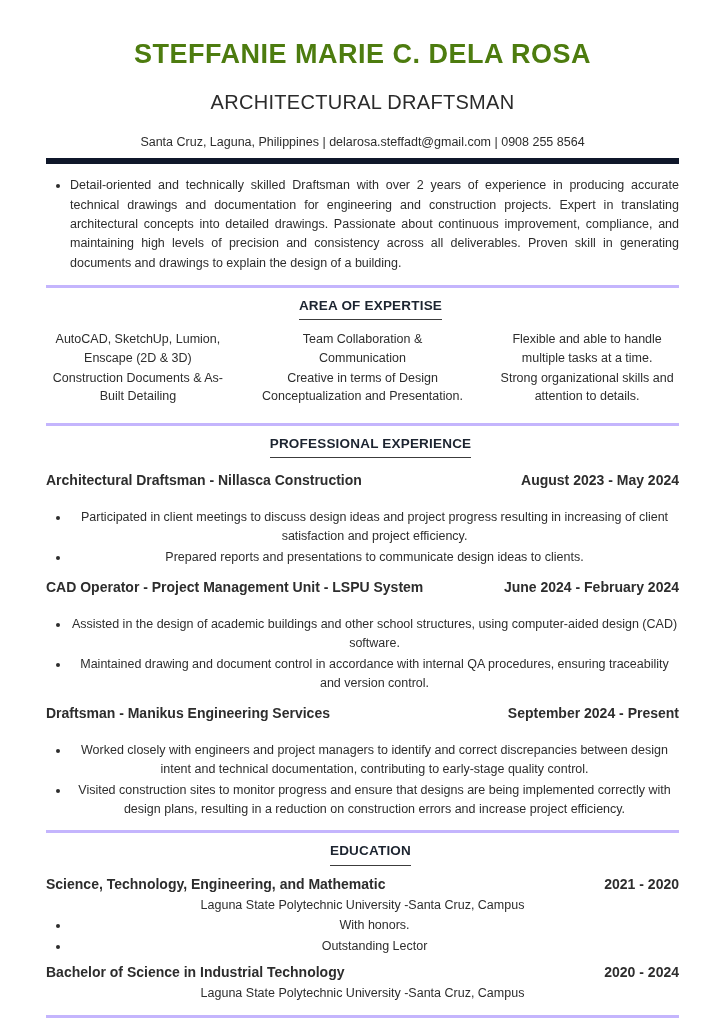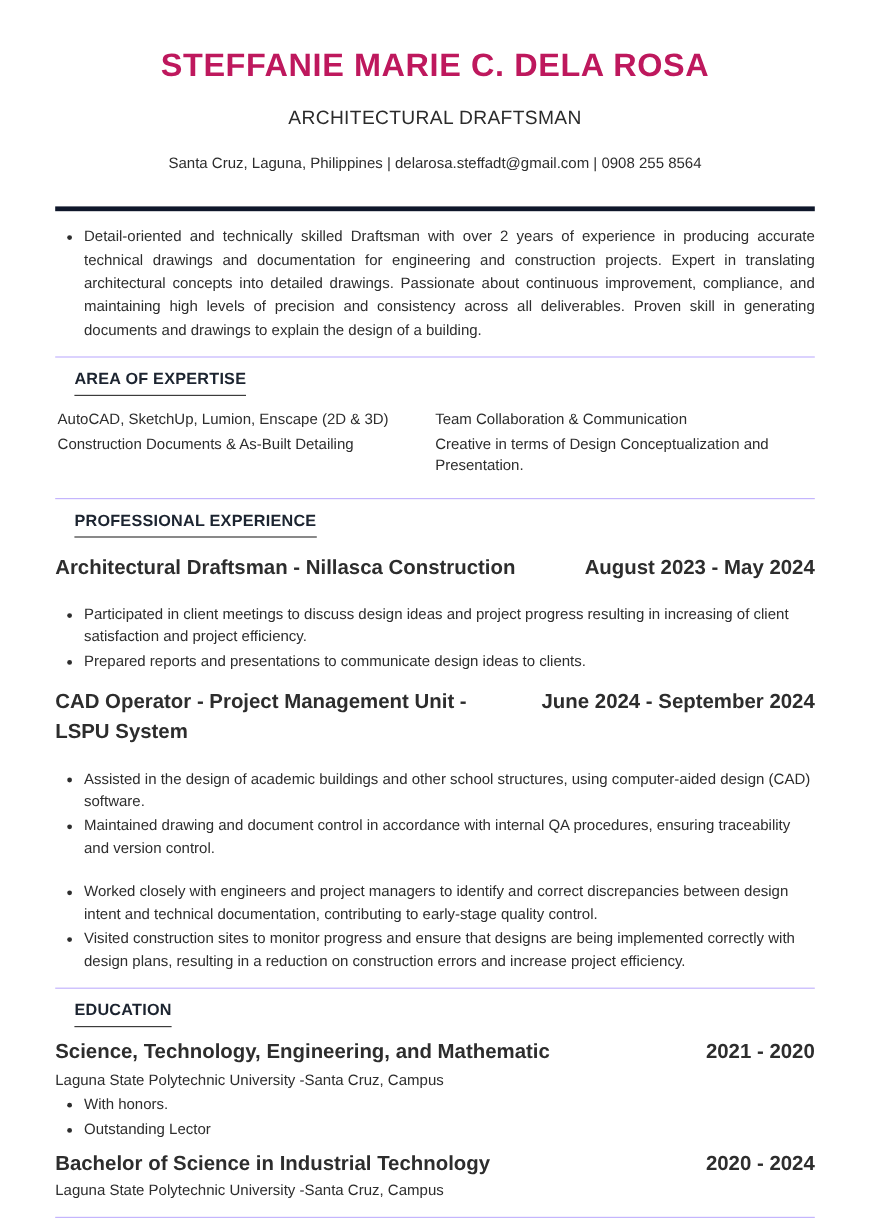--- a/index.html
+++ b/index.html
@@ -2,39 +2,39 @@
 <html><head>
 <meta charset="utf-8">
 <style>
   * { margin:0; padding:0; box-sizing:border-box; }
   html,body { background:#e9e9e9; }
   .page {
     width:725px; min-height:1024px; margin:0 auto; background:#ffffff;
     padding:34px 46px 24px; font-family:"Liberation Sans","DejaVu Sans",sans-serif;
     color:#2d2d2d; font-size:12.5px; line-height:1.5;
   }
-  .name { text-align:center; font-size:27px; font-weight:700; letter-spacing:.5px; color:#be185d; }
-  .role { text-align:center; font-size:16px; margin-top:12px; letter-spacing:.3px; color:#2b2b2b; }
-  .contact { text-align:center; font-size:12.5px; margin-top:16px; padding-bottom:27px; border-bottom:4px solid #0f172a; }
+  .name { text-align:center; font-size:27px; font-weight:700; letter-spacing:.5px; color:#4d7c0f; }
+  .role { text-align:center; font-size:20px; margin-top:12px; letter-spacing:.3px; color:#2b2b2b; }
+  .contact { text-align:center; font-size:12.5px; margin-top:16px; padding-bottom:7px; border-bottom:6px solid #0f172a; }
   ul.bullets { list-style:disc; padding-left:24px; margin:0; }
   ul.bullets li { margin-bottom:2px; }
   .summary { margin:12px 0 10px; }
   .summary li { text-align:justify; line-height:1.55; }
-  .section { border-top:1px solid #c4b5fd; margin-top:12px; }
+  .section { border-top:3px solid #c4b5fd; margin-top:12px;text-align:center; }
   .sec-title {
     display:inline-block; margin:8px 0 8px 16px; font-size:13.5px; font-weight:700;
     color:#1c2430; border-bottom:1.5px solid #3c3c3c; padding-bottom:3px; letter-spacing:.2px;
   }
   .expertise-cols { display:flex; gap:34px; margin:2px 2px 16px 2px; }
   .expertise-col { flex:1 1 0; }
   .expertise-col.mid { flex:1.12 1 0; }
   .expertise-col p { margin-bottom:2px; line-height:1.45; }
   .job { margin-top:11px; }
   .job:first-of-type { margin-top:4px; }
-  .entry-head { display:flex; justify-content:space-between; align-items:baseline; font-weight:700; font-size:17px; }
+  .entry-head { display:flex; justify-content:space-between; align-items:baseline; font-weight:700; font-size:14px; }
   .entry-head .dates { white-space:nowrap; margin-left:14px; }
   .job ul.bullets { margin-top:17px; }
   .school { margin:1px 0 2px; }
   .edu { margin-top:6px; }
   .edu:first-of-type { margin-top:0; }
   .last-block { padding-bottom:10px; }
 </style>
 </head>
 <body>
 
@@ -56,49 +56,57 @@
     <h2 class="sec-title">AREA OF EXPERTISE</h2>
     <div class="expertise-cols">
       <div class="expertise-col">
         <p>AutoCAD, SketchUp, Lumion, Enscape (2D &amp; 3D)</p>
         <p>Construction Documents &amp; As-Built Detailing</p>
       </div>
       <div class="expertise-col mid">
         <p>Team Collaboration &amp; Communication</p>
         <p>Creative in terms of Design Conceptualization and Presentation.</p>
       </div>
+      <div class="expertise-col">
+        <p>Flexible and able to handle multiple tasks at a time.</p>
+        <p>Strong organizational skills and attention to details.</p>
+      </div>
     </div>
   </div>
 
   <div class="section">
     <h2 class="sec-title">PROFESSIONAL EXPERIENCE</h2>
 
     <div class="job">
       <div class="entry-head">
         <span class="title">Architectural Draftsman - Nillasca Construction</span>
         <span class="dates">August 2023 - May 2024</span>
       </div>
       <ul class="bullets">
         <li>Participated in client meetings to discuss design ideas and project progress resulting in increasing of client satisfaction and project efficiency.</li>
         <li>Prepared reports and presentations to communicate design ideas to clients.</li>
       </ul>
     </div>
 
     <div class="job">
       <div class="entry-head">
         <span class="title">CAD Operator - Project Management Unit - LSPU System</span>
-        <span class="dates">June 2024 - September 2024</span>
+        <span class="dates">June 2024 - February 2024</span>
       </div>
       <ul class="bullets">
         <li>Assisted in the design of academic buildings and other school structures, using computer-aided design (CAD) software.</li>
         <li>Maintained drawing and document control in accordance with internal QA procedures, ensuring traceability and version control.</li>
       </ul>
     </div>
 
     <div class="job">
+      <div class="entry-head">
+        <span class="title">Draftsman - Manikus Engineering Services</span>
+        <span class="dates">September 2024 - Present</span>
+      </div>
       <ul class="bullets">
         <li>Worked closely with engineers and project managers to identify and correct discrepancies between design intent and technical documentation, contributing to early-stage quality control.</li>
         <li>Visited construction sites to monitor progress and ensure that designs are being implemented correctly with design plans, resulting in a reduction on construction errors and increase project efficiency.</li>
       </ul>
     </div>
   </div>
 
   <div class="section">
     <h2 class="sec-title">EDUCATION</h2>
 

